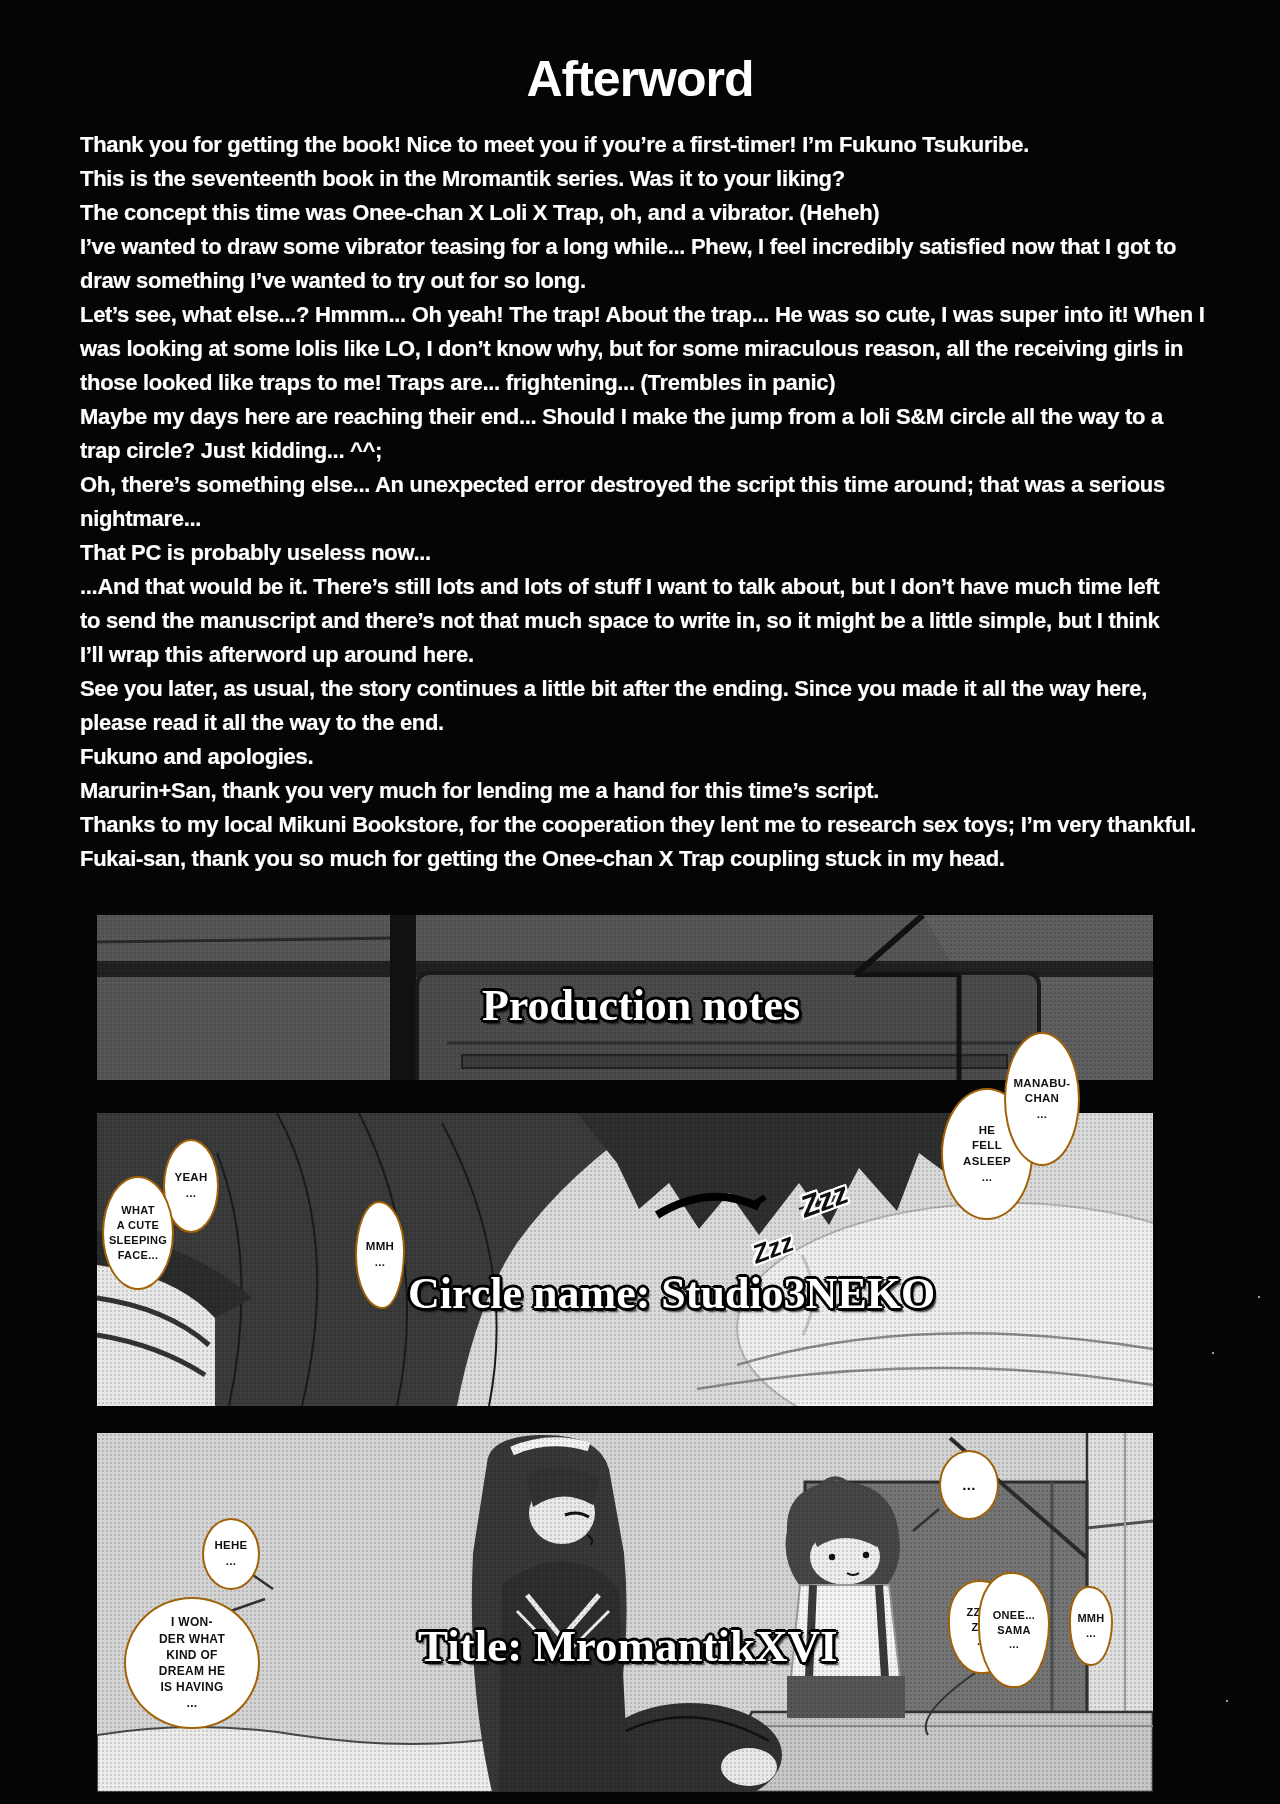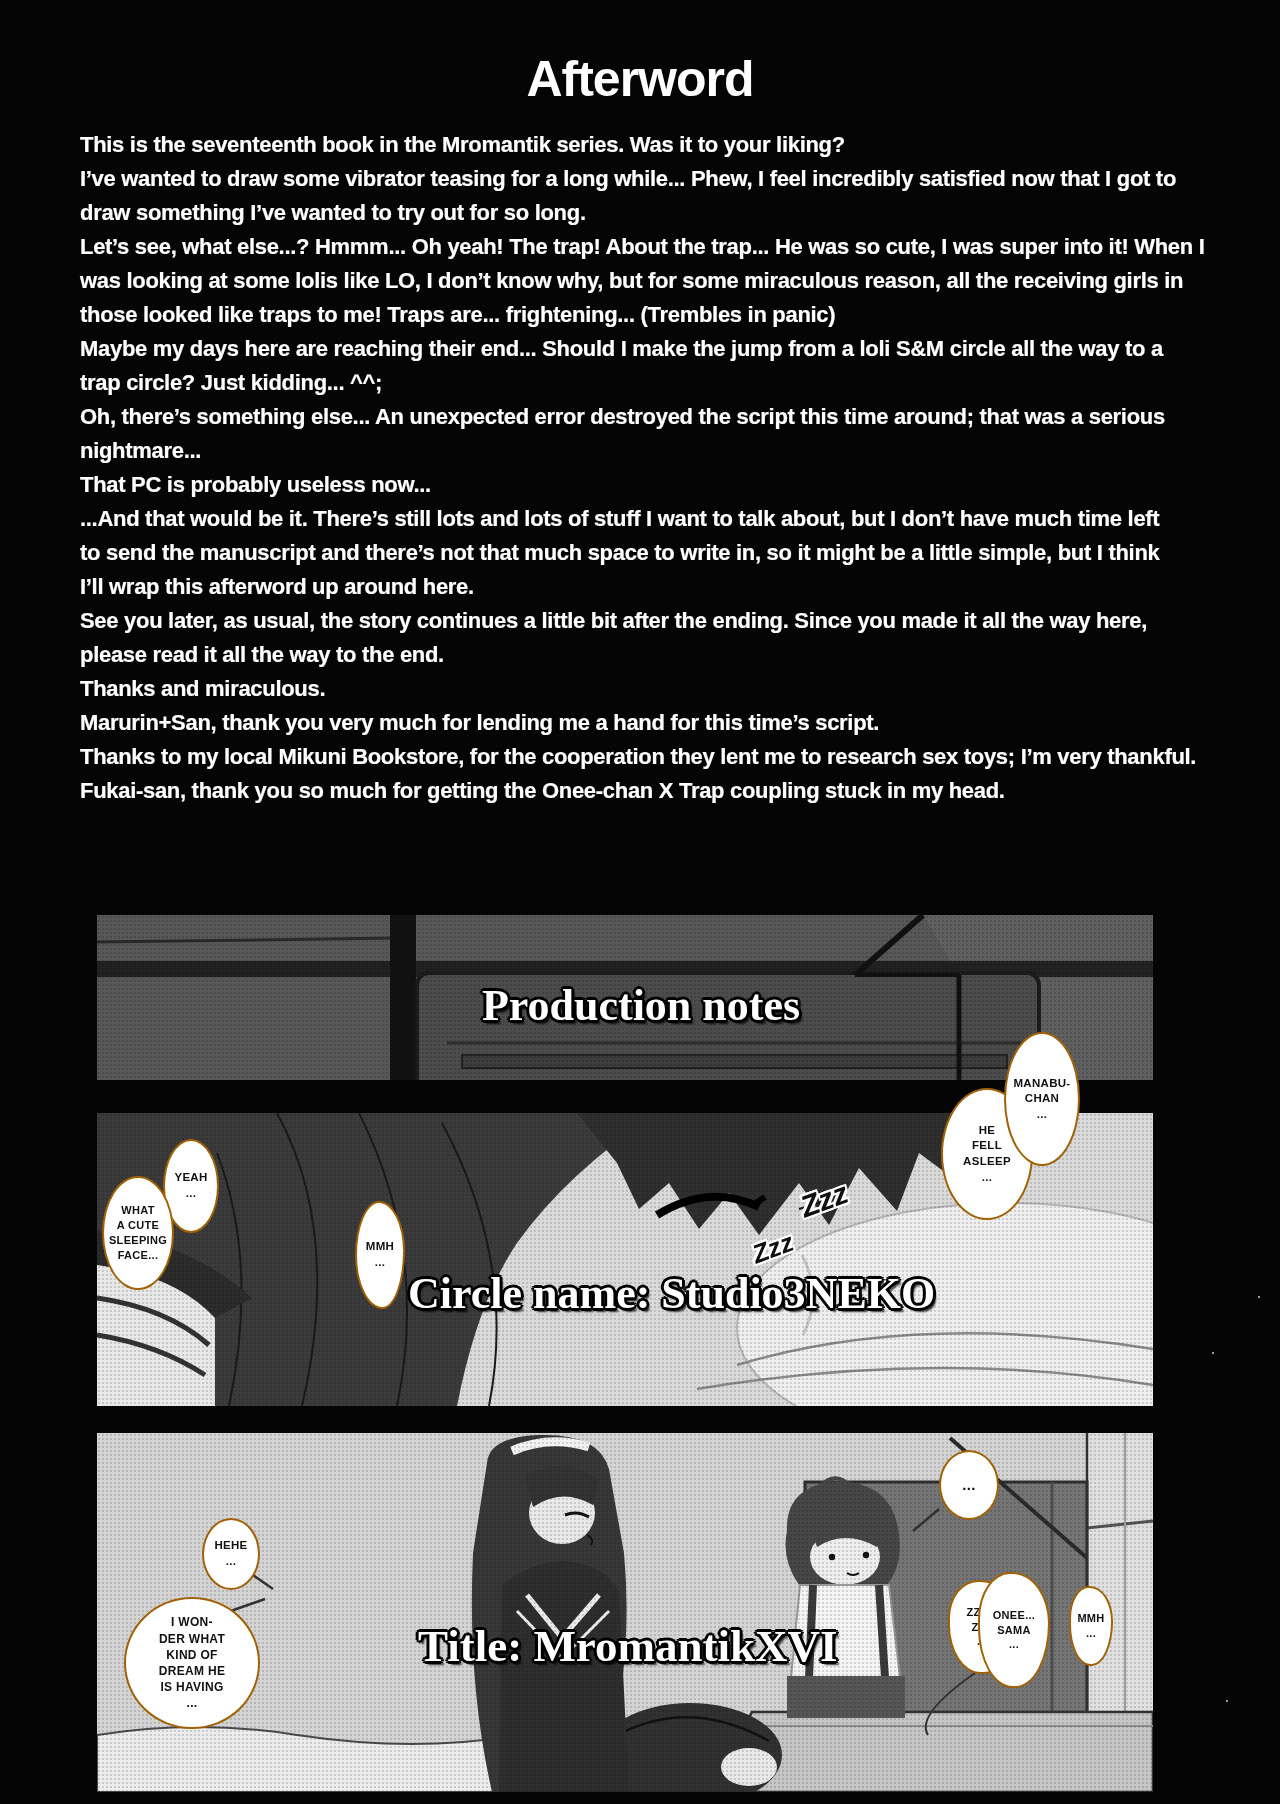--- a/index.html
+++ b/index.html
@@ -33,37 +33,39 @@
                   0 -2px 0 #fff,0 2px 0 #fff,-2px 0 0 #fff,2px 0 0 #fff;}
   .speck{position:absolute;width:2px;height:2px;background:#cfcfcf;border-radius:50%;}
 </style>
 </head>
 <body>
 
 <div id="page">
 
   <div class="page-title">Afterword</div>
   <div class="body-lines">
+    <div class="ln">Thank you for getting the book! Nice to meet you if you’re a first-timer! I’m Fukuno Tsukuribe.</div>
     <div class="ln">This is the seventeenth book in the Mromantik series. Was it to your liking?</div>
+    <div class="ln">The concept this time was Onee-chan X Loli X Trap, oh, and a vibrator. (Heheh)</div>
     <div class="ln">I’ve wanted to draw some vibrator teasing for a long while... Phew, I feel incredibly satisfied now that I got to</div>
     <div class="ln">draw something I’ve wanted to try out for so long.</div>
     <div class="ln">Let’s see, what else...? Hmmm... Oh yeah! The trap! About the trap... He was so cute, I was super into it! When I</div>
     <div class="ln">was looking at some lolis like LO, I don’t know why, but for some miraculous reason, all the receiving girls in</div>
     <div class="ln">those looked like traps to me! Traps are... frightening... (Trembles in panic)</div>
     <div class="ln">Maybe my days here are reaching their end... Should I make the jump from a loli S&amp;M circle all the way to a</div>
     <div class="ln">trap circle? Just kidding... ^^;</div>
     <div class="ln">Oh, there’s something else... An unexpected error destroyed the script this time around; that was a serious</div>
     <div class="ln">nightmare...</div>
     <div class="ln">That PC is probably useless now...</div>
     <div class="ln">...And that would be it. There’s still lots and lots of stuff I want to talk about, but I don’t have much time left</div>
     <div class="ln">to send the manuscript and there’s not that much space to write in, so it might be a little simple, but I think</div>
     <div class="ln">I’ll wrap this afterword up around here.</div>
     <div class="ln">See you later, as usual, the story continues a little bit after the ending. Since you made it all the way here,</div>
     <div class="ln">please read it all the way to the end.</div>
-    <div class="ln">Thanks and miraculous.</div>
+    <div class="ln">Fukuno and apologies.</div>
     <div class="ln">Marurin+San, thank you very much for lending me a hand for this time’s script.</div>
     <div class="ln">Thanks to my local Mikuni Bookstore, for the cooperation they lent me to research sex toys; I’m very thankful.</div>
     <div class="ln">Fukai-san, thank you so much for getting the Onee-chan X Trap coupling stuck in my head.</div>
   </div>
 
   <div class="panel" style="left:97px;top:915px;width:1056px;height:165px;">
     <svg width="1056" height="165" viewBox="0 0 1056 165">
       <rect x="0" y="0" width="1056" height="165" fill="#575757"></rect>
       <polygon points="826,0 1056,0 1056,165 862,165 862,60" fill="#606060"></polygon>
       <line x1="0" y1="27" x2="300" y2="23" stroke="#2a2a2a" stroke-width="3"></line>

